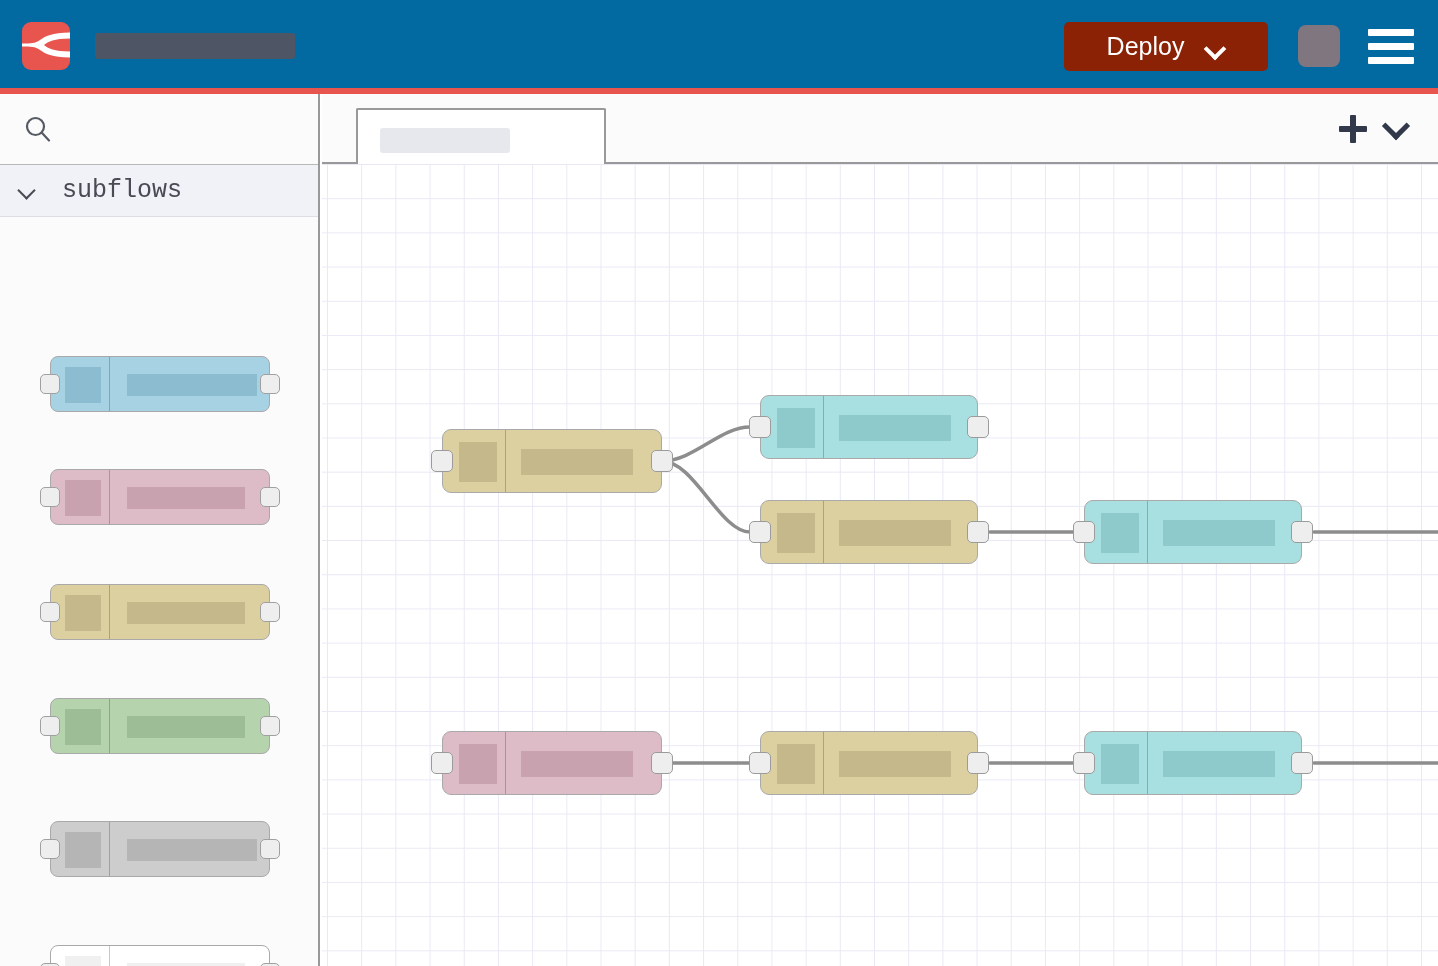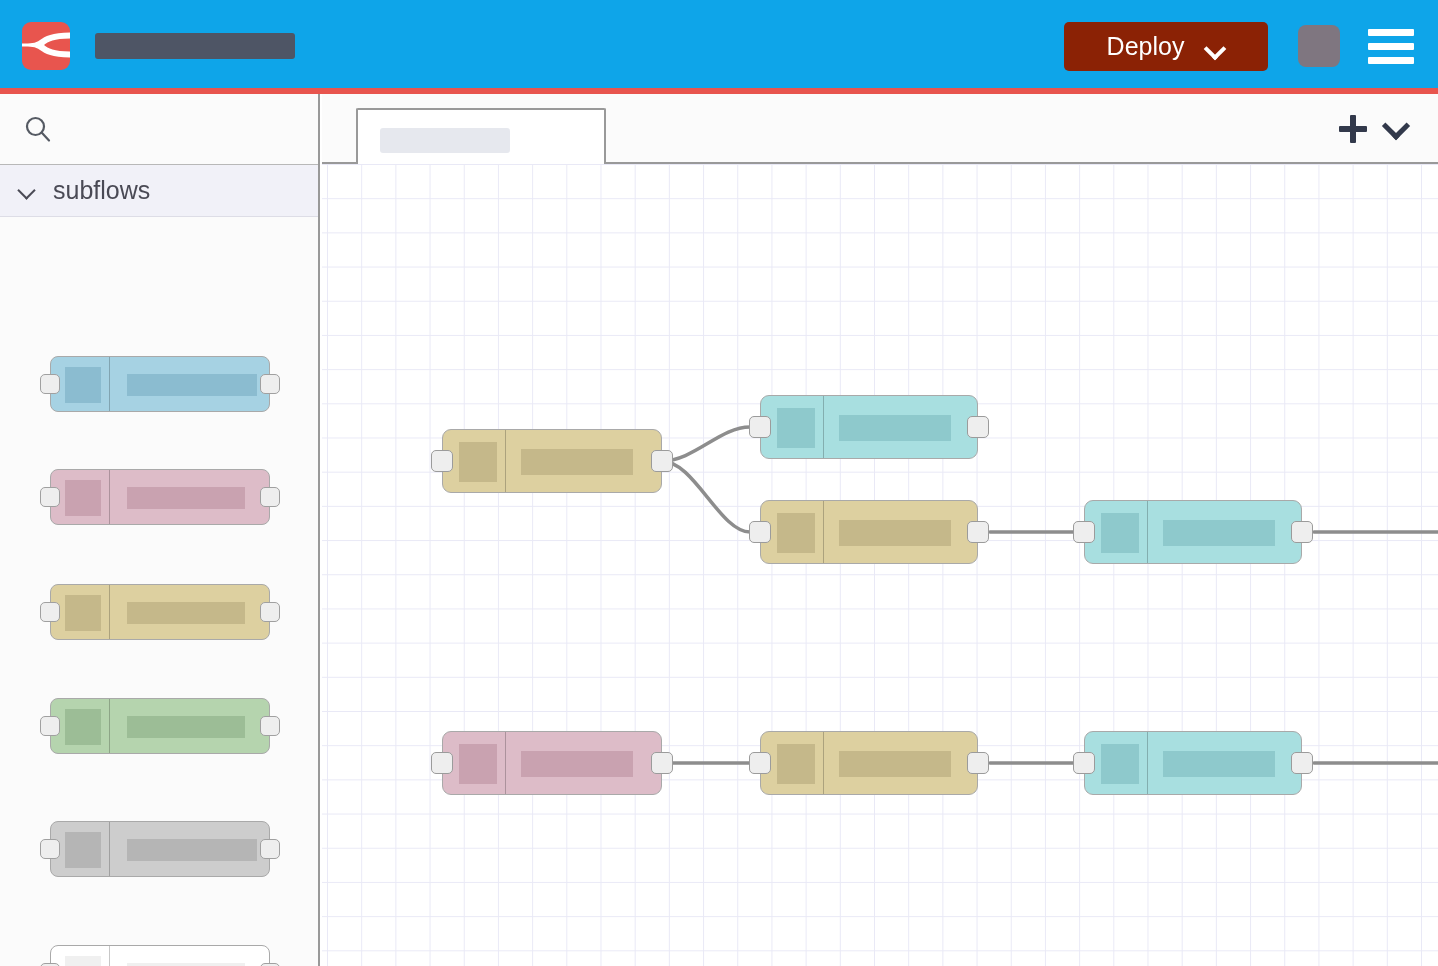--- a/index.html
+++ b/index.html
@@ -18,21 +18,21 @@
     height: 966px;
     overflow: hidden;
   }
 
   
   .header {
     position: absolute;
     top: 0; left: 0;
     width: 1438px;
     height: 88px;
-    background: #0ea5e9;
+    background: #0369a1;
     box-sizing: border-box;
   }
   .header-redline {
     position: absolute;
     top: 88px; left: 0;
     width: 1438px;
     height: 6px;
     background: #e8554e;
   }
 
@@ -157,24 +157,24 @@
   .cat-chevron::before {
     content: "";
     position: absolute;
     left: 4px; top: 4px;
     width: 11px; height: 11px;
     border-right: 2.5px solid #4a4a55;
     border-bottom: 2.5px solid #4a4a55;
     transform: rotate(45deg);
   }
   .cat-label {
-    margin-left: 15px;
+    margin-left: 24px;
     font-size: 25px;
     color: #4a4a55;
-    font-family: Liberation Sans, sans-serif;
+    font-family: Liberation Mono, monospace;
   }
 
   
   .pnode {
     position: absolute;
     height: 56px;
     width: 220px;
     left: 50px;
     border-radius: 8px;
     box-sizing: border-box;

